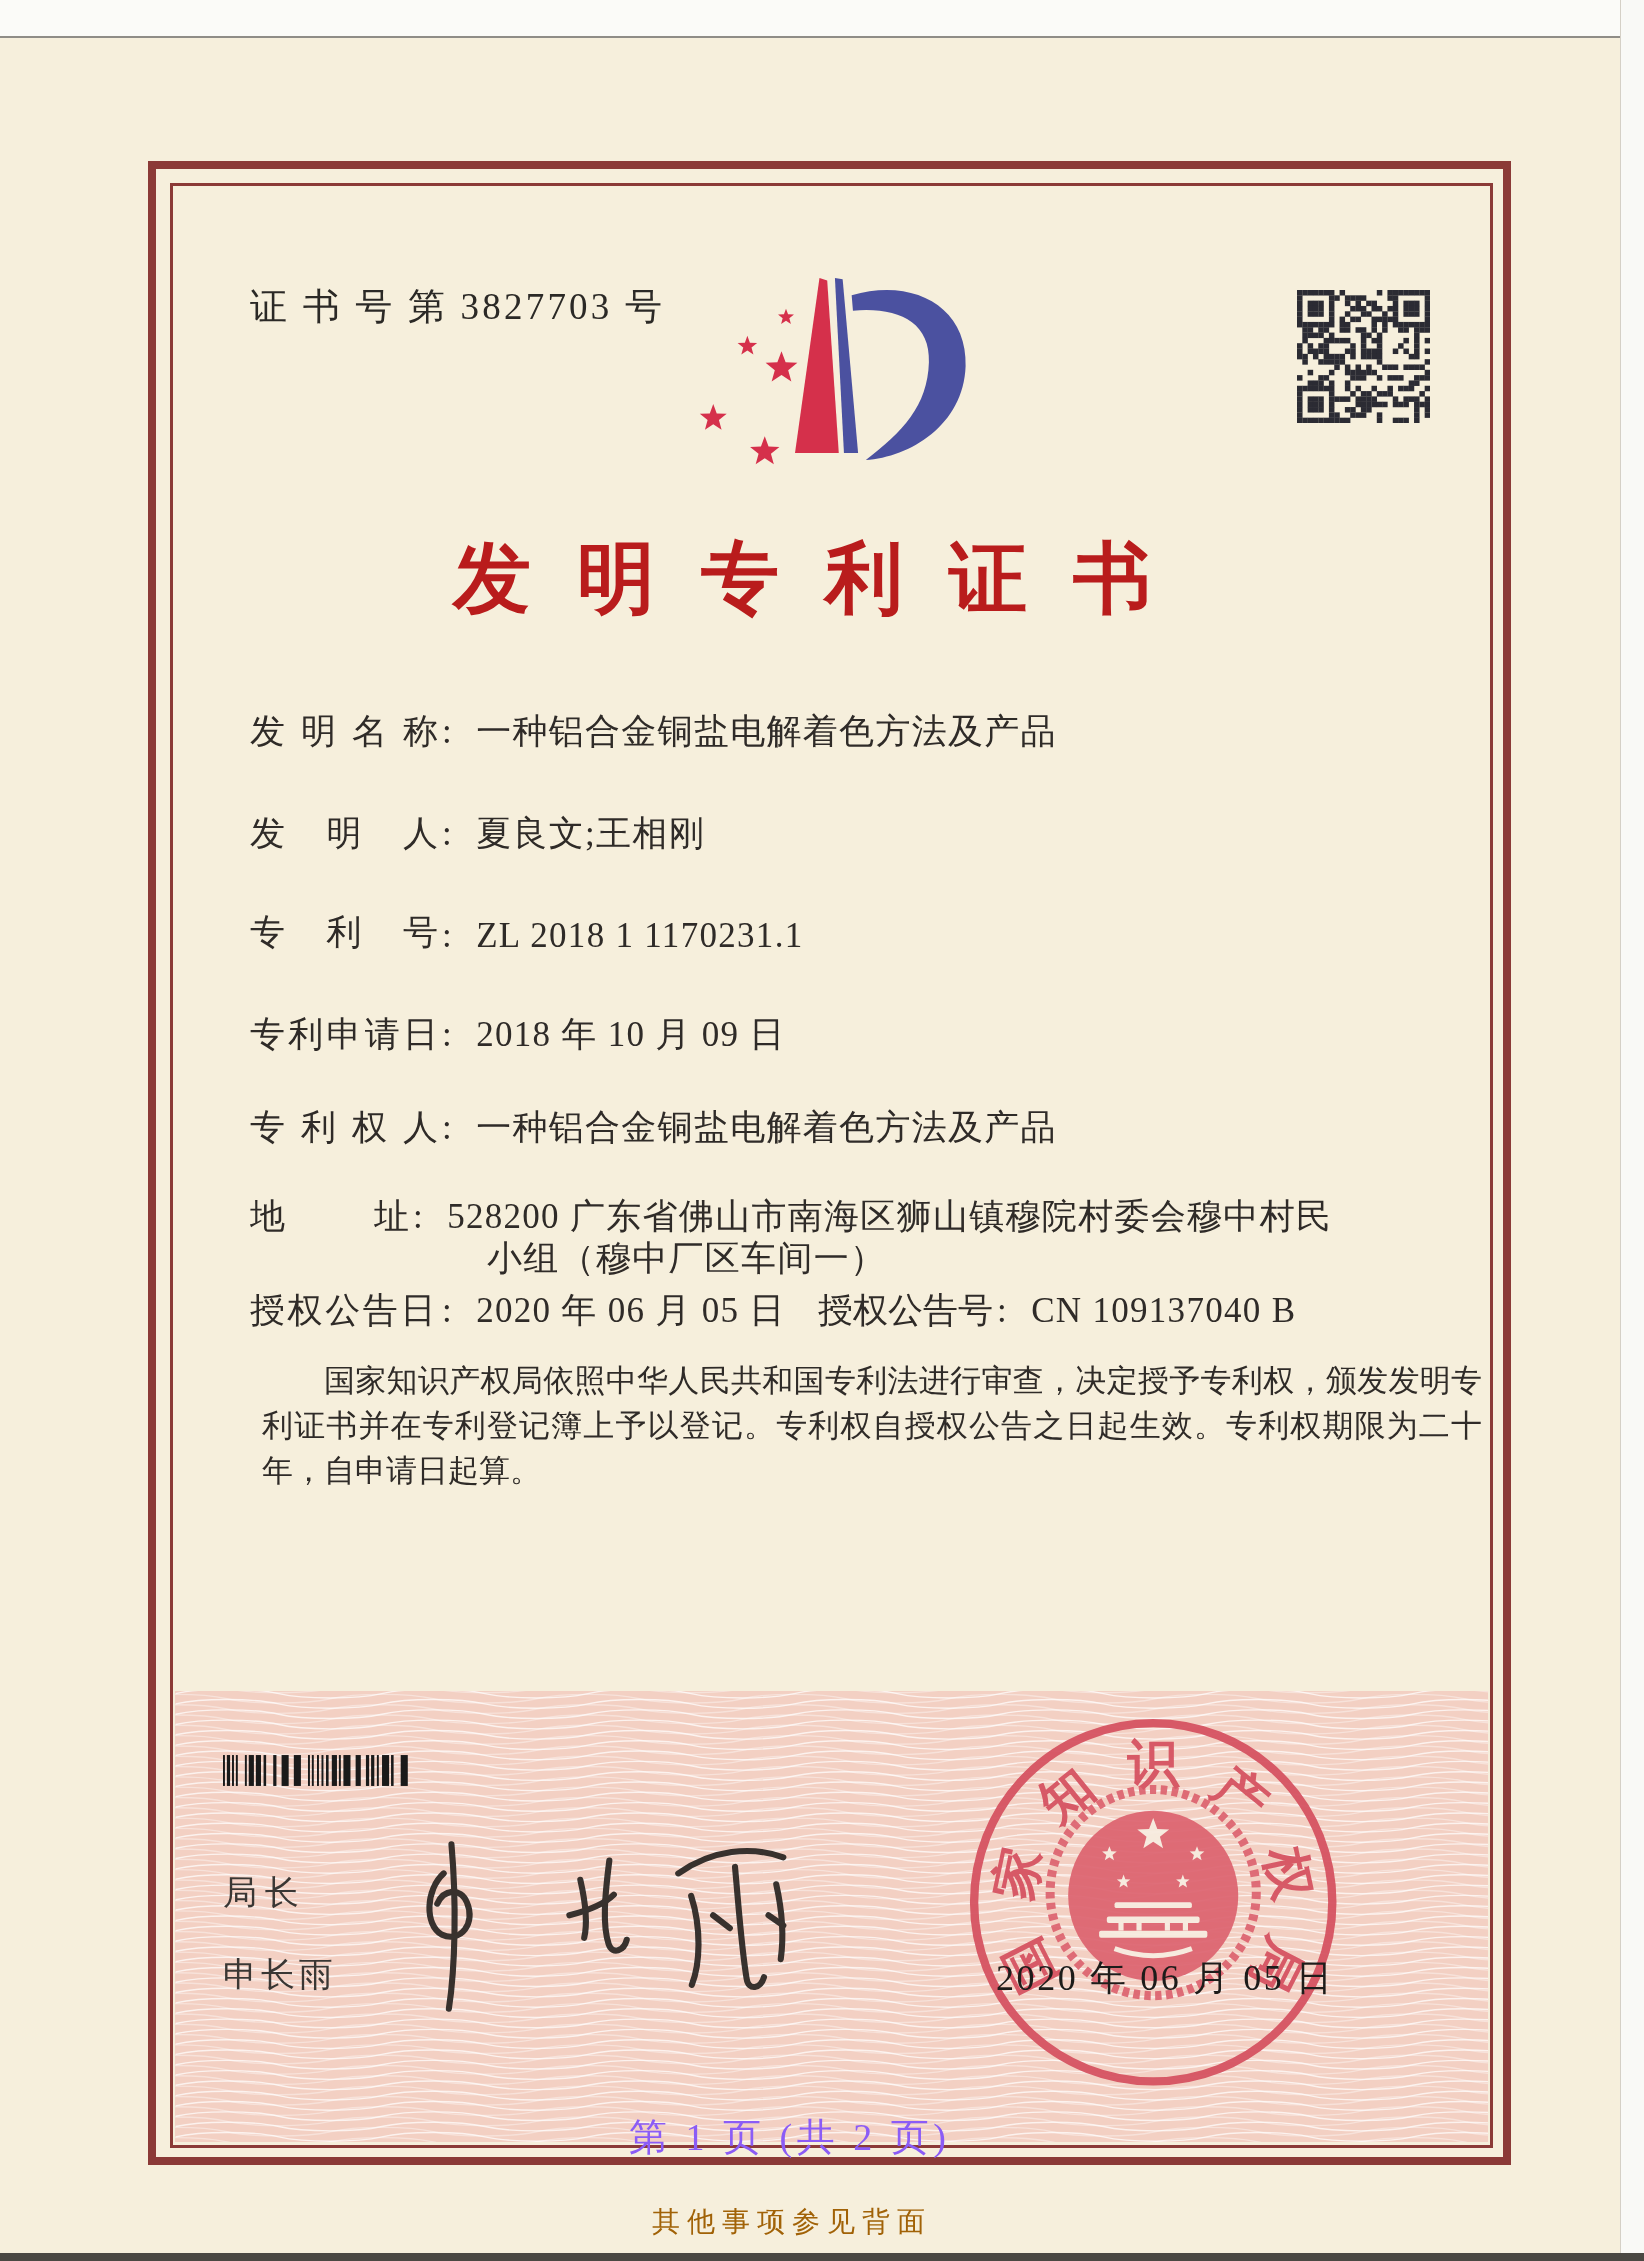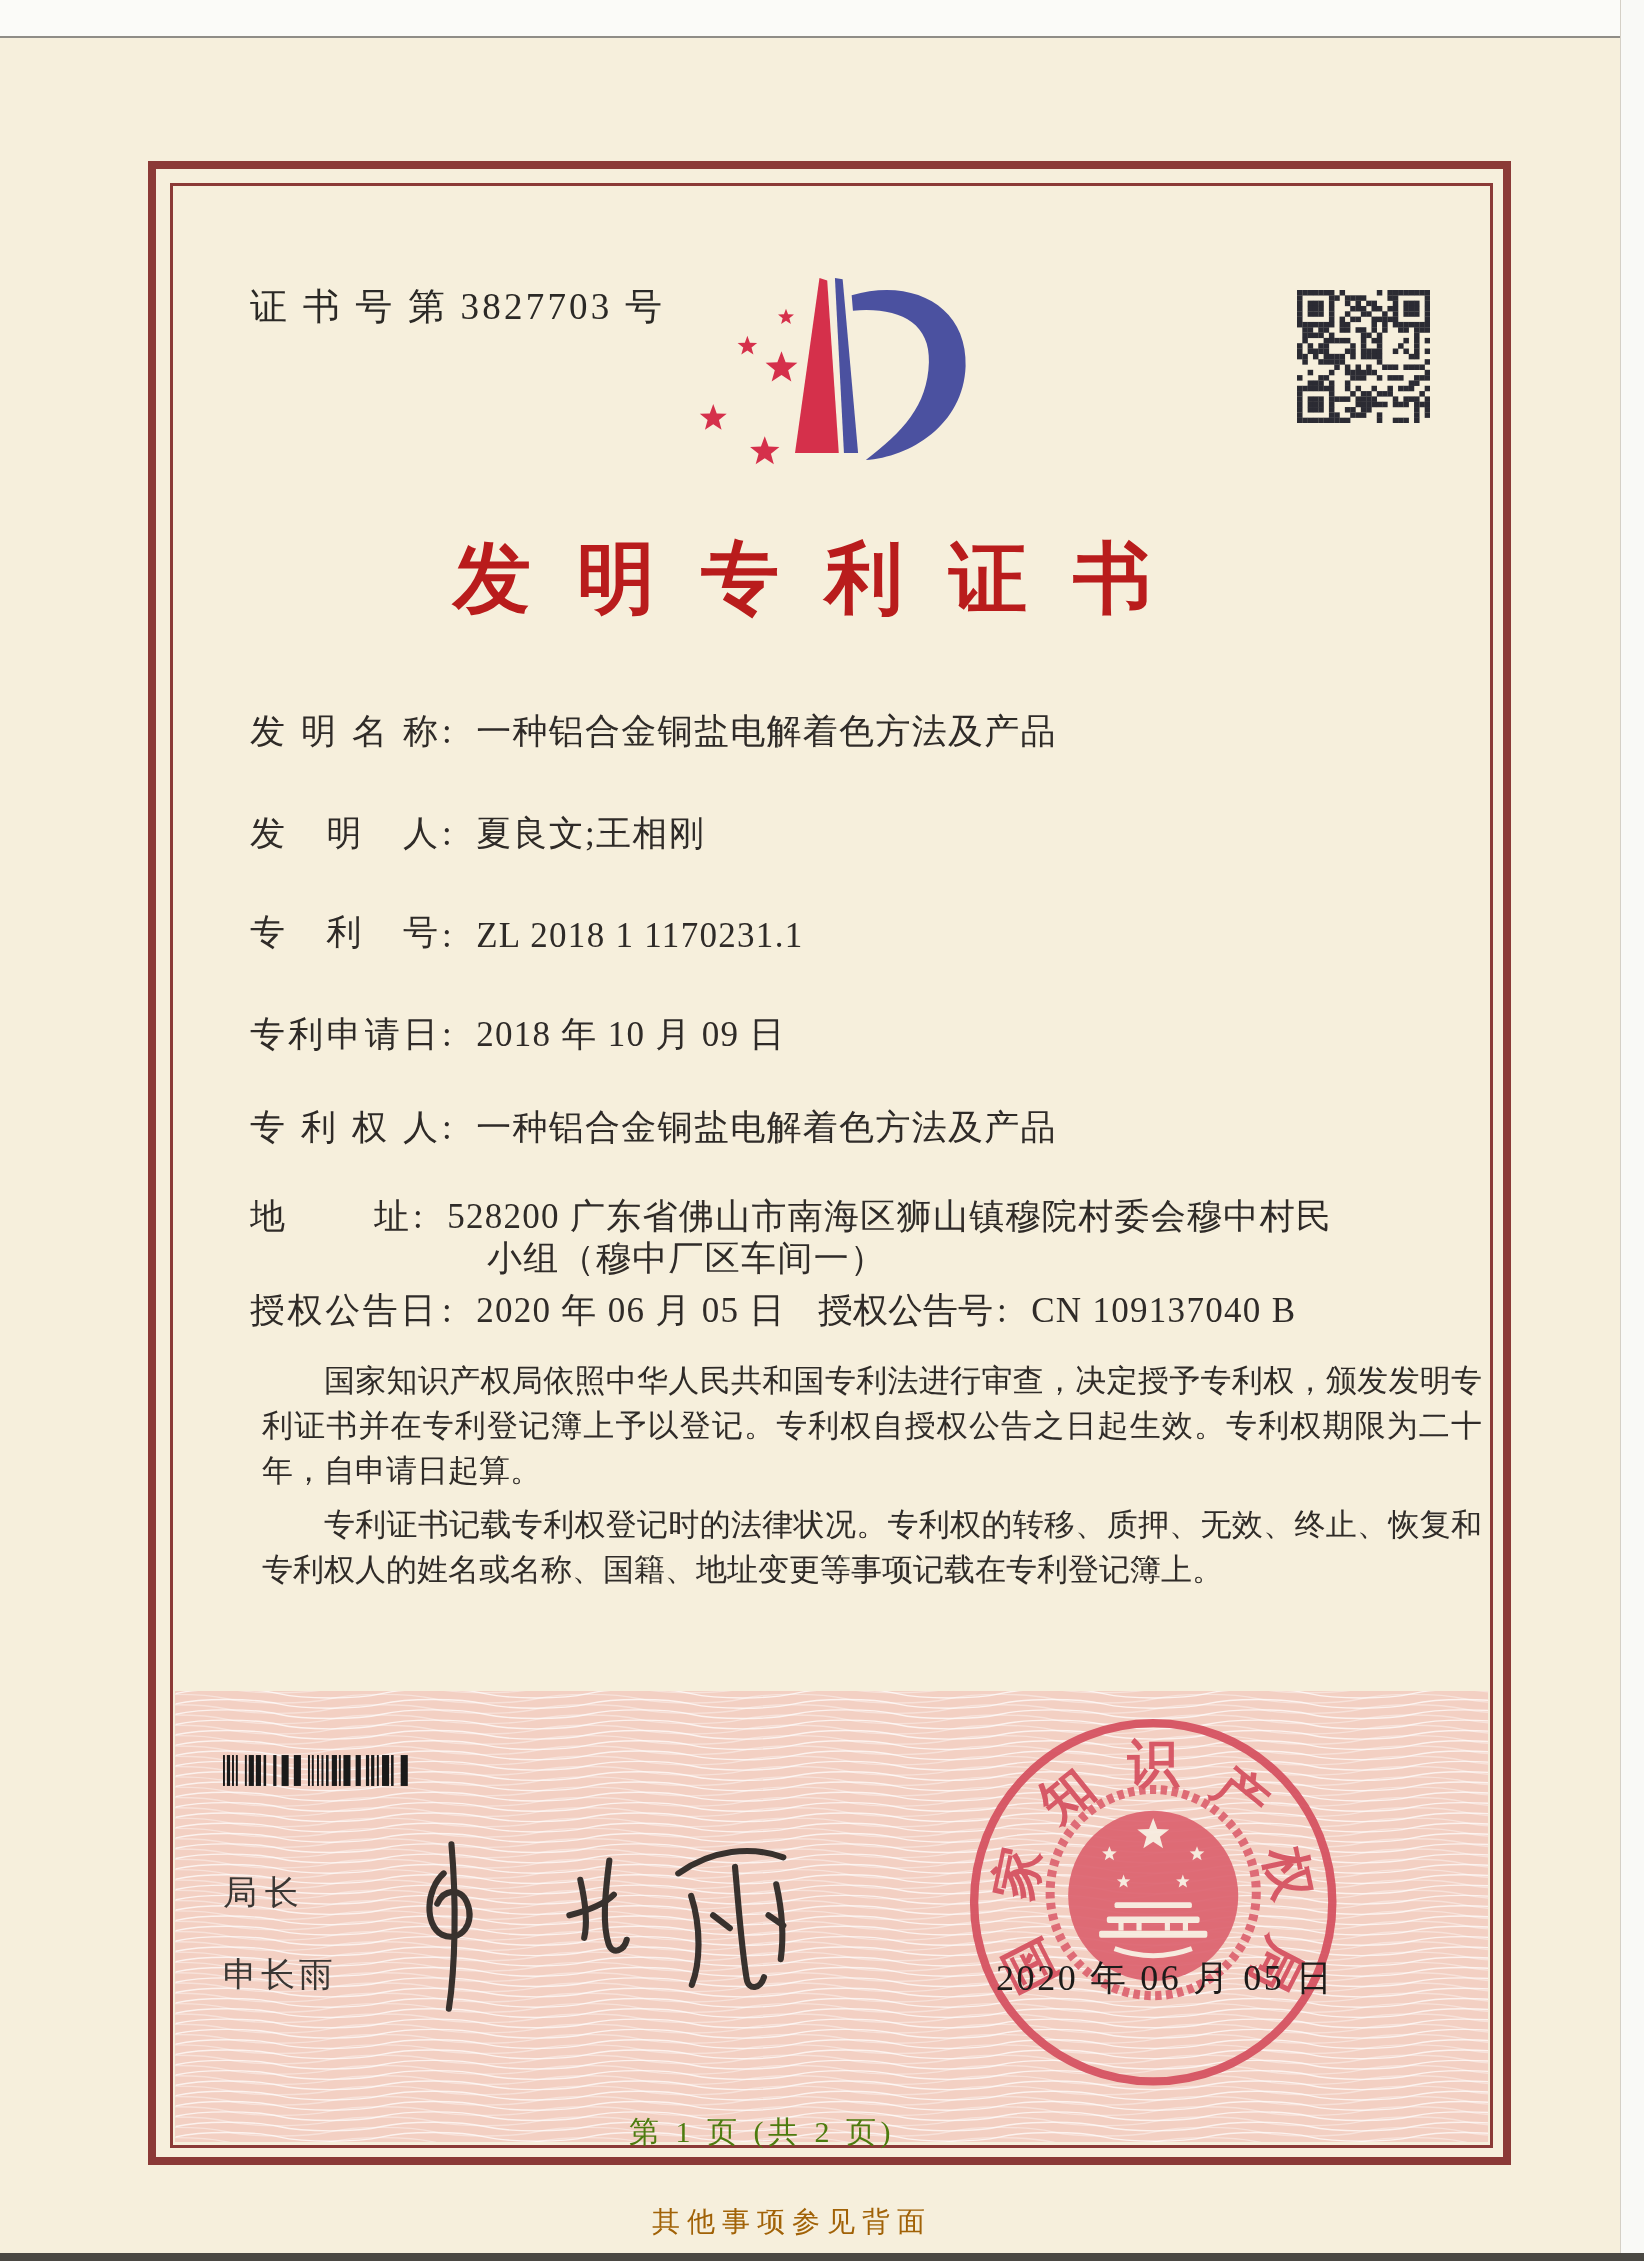--- a/index.html
+++ b/index.html
@@ -38,21 +38,21 @@
   .paras p{margin:0 0 9px 0;text-indent:62px;}
   
   .band{left:175px;top:1691px;width:1313px;height:451px;background:var(--band);overflow:hidden;}
   
   .barcode{left:223px;top:1755px;}
   .signer-title{left:223px;top:1870px;font-size:34px;letter-spacing:7.7px;color:#3a3734;}
   .signer-name{left:223px;top:1930px;font-size:34px;letter-spacing:3.9px;color:#3a3734;margin-top:22px;}
   .sig{left:387px;top:1812px;}
   .sealwrap{left:961px;top:1709px;opacity:.93;}
   .seal-date{left:996px;top:1954px;font-size:36px;letter-spacing:2.6px;color:#1d1c1a;}
-  .page-info{left:629px;top:2112px;font-size:30px;letter-spacing:4.5px;color:#4d7c0f;}
+  .page-info{left:629px;top:2112px;font-size:38px;letter-spacing:4.5px;color:#8b5cf6;}
   .back-note{left:616px;top:2203px;font-size:28px;letter-spacing:7px;color:#a16207;margin-left:36px;}
 </style>
 </head>
 <body>
 
 <div class="abs scan-top"></div>
 <div class="abs scan-right"></div>
 <div class="abs scan-bottom"></div>
 
 <div class="abs frame-outer"></div>
@@ -417,21 +417,20 @@
 
 <div class="abs grant">
   <span class="glbl">授权公告日</span><span class="colon">:</span><span class="val">2020 年 06 月 05 日</span>
 </div>
 <div class="abs grant2">
   <span class="glbl">授权公告号</span><span class="colon">:</span><span class="val">CN 109137040 B</span>
 </div>
 
 <div class="abs paras">
   <p>国家知识产权局依照中华人民共和国专利法进行审查，决定授予专利权，颁发发明专利证书并在专利登记簿上予以登记。专利权自授权公告之日起生效。专利权期限为二十年，自申请日起算。</p>
-  <p>专利证书记载专利权登记时的法律状况。专利权的转移、质押、无效、终止、恢复和专利权人的姓名或名称、国籍、地址变更等事项记载在专利登记簿上。</p>
 </div>
 
 <div class="abs band">
   <svg id="waves" width="1313" height="451" viewBox="0 0 2036 700">
       <path d="M0,-12 c40,-9 120,-9 160,0 c40,9 120,9 160,0 c40,-9 120,-9 160,0 c40,9 120,9 160,0 c40,-9 120,-9 160,0 c40,9 120,9 160,0 c40,-9 120,-9 160,0 c40,9 120,9 160,0 c40,-9 120,-9 160,0 c40,9 120,9 160,0 c40,-9 120,-9 160,0 c40,9 120,9 160,0 c40,-9 120,-9 160,0" fill="none" stroke="#ffffff" stroke-width="2.2" opacity="0.72"></path>
       <path d="M0,4 c40,-9 120,-9 160,0 c40,9 120,9 160,0 c40,-9 120,-9 160,0 c40,9 120,9 160,0 c40,-9 120,-9 160,0 c40,9 120,9 160,0 c40,-9 120,-9 160,0 c40,9 120,9 160,0 c40,-9 120,-9 160,0 c40,9 120,9 160,0 c40,-9 120,-9 160,0 c40,9 120,9 160,0 c40,-9 120,-9 160,0" fill="none" stroke="#ffffff" stroke-width="2.2" opacity="0.72"></path>
       <path d="M0,20 c40,-9 120,-9 160,0 c40,9 120,9 160,0 c40,-9 120,-9 160,0 c40,9 120,9 160,0 c40,-9 120,-9 160,0 c40,9 120,9 160,0 c40,-9 120,-9 160,0 c40,9 120,9 160,0 c40,-9 120,-9 160,0 c40,9 120,9 160,0 c40,-9 120,-9 160,0 c40,9 120,9 160,0 c40,-9 120,-9 160,0" fill="none" stroke="#ffffff" stroke-width="2.2" opacity="0.72"></path>
       <path d="M0,36 c40,-9 120,-9 160,0 c40,9 120,9 160,0 c40,-9 120,-9 160,0 c40,9 120,9 160,0 c40,-9 120,-9 160,0 c40,9 120,9 160,0 c40,-9 120,-9 160,0 c40,9 120,9 160,0 c40,-9 120,-9 160,0 c40,9 120,9 160,0 c40,-9 120,-9 160,0 c40,9 120,9 160,0 c40,-9 120,-9 160,0" fill="none" stroke="#ffffff" stroke-width="2.2" opacity="0.72"></path>
       <path d="M0,52 c40,-9 120,-9 160,0 c40,9 120,9 160,0 c40,-9 120,-9 160,0 c40,9 120,9 160,0 c40,-9 120,-9 160,0 c40,9 120,9 160,0 c40,-9 120,-9 160,0 c40,9 120,9 160,0 c40,-9 120,-9 160,0 c40,9 120,9 160,0 c40,-9 120,-9 160,0 c40,9 120,9 160,0 c40,-9 120,-9 160,0" fill="none" stroke="#ffffff" stroke-width="2.2" opacity="0.72"></path>
       <path d="M0,68 c40,-9 120,-9 160,0 c40,9 120,9 160,0 c40,-9 120,-9 160,0 c40,9 120,9 160,0 c40,-9 120,-9 160,0 c40,9 120,9 160,0 c40,-9 120,-9 160,0 c40,9 120,9 160,0 c40,-9 120,-9 160,0 c40,9 120,9 160,0 c40,-9 120,-9 160,0 c40,9 120,9 160,0 c40,-9 120,-9 160,0" fill="none" stroke="#ffffff" stroke-width="2.2" opacity="0.72"></path>

